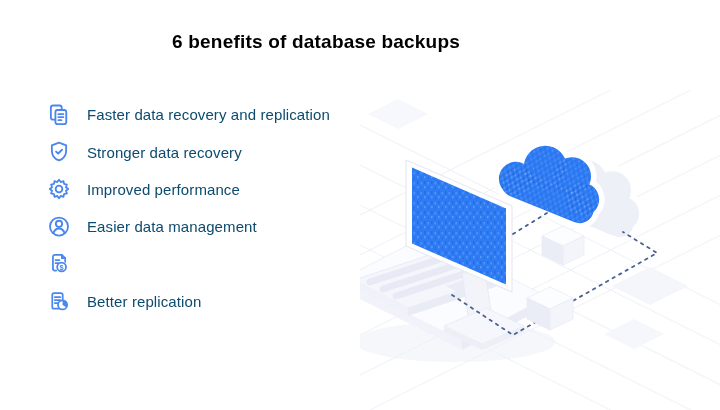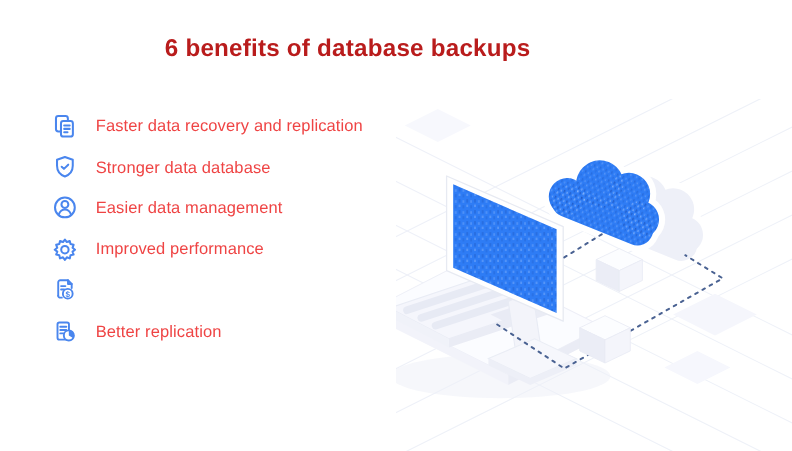--- a/index.html
+++ b/index.html
@@ -7,23 +7,23 @@
     position:relative;
     width:720px;height:410px;
     background:#ffffff;
     overflow:hidden;
     font-family:"Liberation Sans", sans-serif;
   }
   .title{
     position:absolute;
     top:31px;left:0;width:632px;
     text-align:center;
-    font-size:22px;
+    font-size:19px;
     font-weight:700;
-    color:#b91c1c;
+    color:#000000;
     letter-spacing:0.2px;
   }
   .benefits{
     position:absolute;
     left:46px;top:96px;
     display:flex;
     flex-direction:column;
   }
   .benefit{
     height:37.4px;
@@ -32,21 +32,21 @@
     gap:15px;
   }
   .benefit .bicon{
     width:26px;height:26px;
     flex:0 0 26px;
     display:block;
   }
   .benefit .blabel{
     font-size:15px;
     font-weight:500;
-    color:#ef4444;
+    color:#0c4a6e;
     letter-spacing:0.1px;
     white-space:nowrap;
   }
   .illus{
     position:absolute;
     left:360px;top:90px;
     width:360px;height:320px;
   }
 </style>
 </head>
@@ -71,42 +71,42 @@
       <span class="blabel">Faster data recovery and replication</span>
     </div>
 
     <div class="benefit">
       <svg class="bicon" viewBox="0 0 24 24">
         <g fill="none" stroke="#4a86ee" stroke-width="1.7" stroke-linecap="round" stroke-linejoin="round">
           <path d="M12 3.4 L18.6 5.8 V10.8 C18.6 15.4 15.8 18.4 12 19.8 C8.2 18.4 5.4 15.4 5.4 10.8 V5.8 Z"></path>
           <path d="M9.3 11.6 L11.2 13.4 L14.8 9.9"></path>
         </g>
       </svg>
-      <span class="blabel">Stronger data database</span>
+      <span class="blabel">Stronger data recovery</span>
+    </div>
+
+    <div class="benefit">
+      <svg class="bicon" viewBox="0 0 24 24">
+        <g fill="none" stroke="#4a86ee" stroke-width="1.7" stroke-linecap="round" stroke-linejoin="round">
+          <path d="M12 3.5 L13.6 5.6 L16.1 4.7 L16.7 7.3 L19.3 7.9 L18.4 10.4 L20.5 12 L18.4 13.6 L19.3 16.1 L16.7 16.7 L16.1 19.3 L13.6 18.4 L12 20.5 L10.4 18.4 L7.9 19.3 L7.3 16.7 L4.7 16.1 L5.6 13.6 L3.5 12 L5.6 10.4 L4.7 7.9 L7.3 7.3 L7.9 4.7 L10.4 5.6 Z"></path>
+          <circle cx="12" cy="12" r="3.1"></circle>
+        </g>
+      </svg>
+      <span class="blabel">Improved performance</span>
     </div>
 
     <div class="benefit">
       <svg class="bicon" viewBox="0 0 24 24">
         <g fill="none" stroke="#4a86ee" stroke-width="1.7" stroke-linecap="round" stroke-linejoin="round">
           <circle cx="12" cy="11.6" r="8.3"></circle>
           <circle cx="12" cy="9.1" r="2.9"></circle>
           <path d="M6.9 17.5 C7.9 14.7 9.7 13.4 12 13.4 C14.3 13.4 16.1 14.7 17.1 17.5"></path>
         </g>
       </svg>
       <span class="blabel">Easier data management</span>
-    </div>
-
-    <div class="benefit">
-      <svg class="bicon" viewBox="0 0 24 24">
-        <g fill="none" stroke="#4a86ee" stroke-width="1.7" stroke-linecap="round" stroke-linejoin="round">
-          <path d="M12 3.5 L13.6 5.6 L16.1 4.7 L16.7 7.3 L19.3 7.9 L18.4 10.4 L20.5 12 L18.4 13.6 L19.3 16.1 L16.7 16.7 L16.1 19.3 L13.6 18.4 L12 20.5 L10.4 18.4 L7.9 19.3 L7.3 16.7 L4.7 16.1 L5.6 13.6 L3.5 12 L5.6 10.4 L4.7 7.9 L7.3 7.3 L7.9 4.7 L10.4 5.6 Z"></path>
-          <circle cx="12" cy="12" r="3.1"></circle>
-        </g>
-      </svg>
-      <span class="blabel">Improved performance</span>
     </div>
 
     <div class="benefit">
       <svg class="bicon" viewBox="0 0 24 24">
         <g fill="none" stroke="#4a86ee" stroke-width="1.6" stroke-linecap="round" stroke-linejoin="round">
           <path d="M6.4 16.4 V5.2 A1.7 1.7 0 0 1 8.1 3.5 H14.6 L17.7 6.6 V10"></path>
           <path d="M14.6 3.5 V6.6 H17.7"></path>
           <path d="M6.4 16.4 A1.7 1.7 0 0 0 8.1 18.1 H9.4"></path>
           <line x1="8.8" y1="8.4" x2="12.4" y2="8.4"></line>
           <line x1="8.8" y1="11.2" x2="11.4" y2="11.2"></line>

